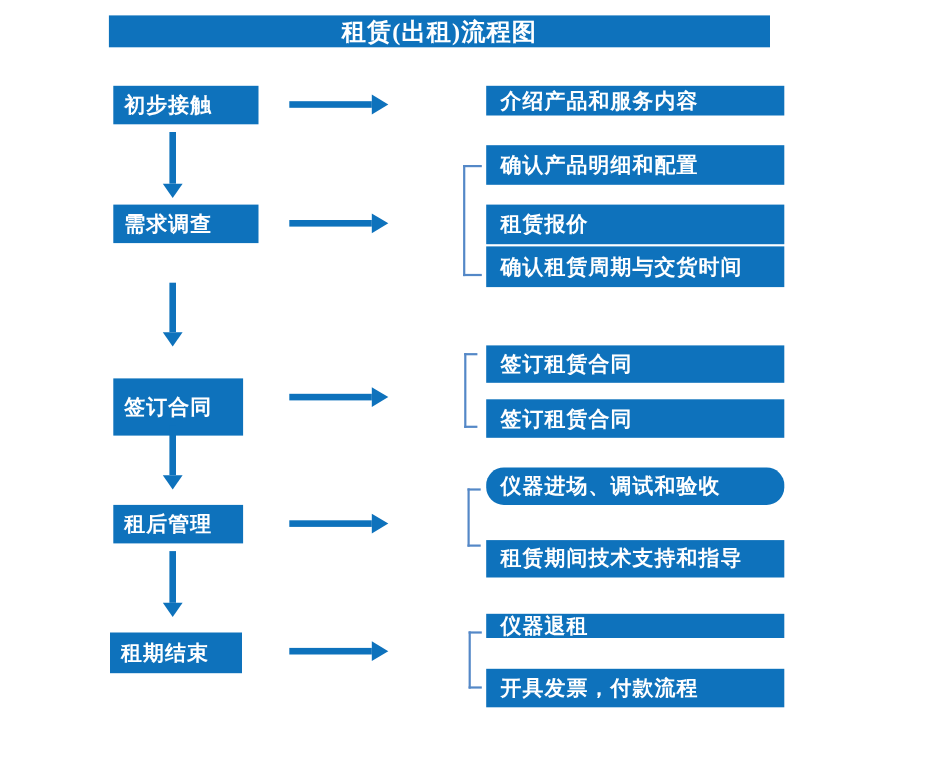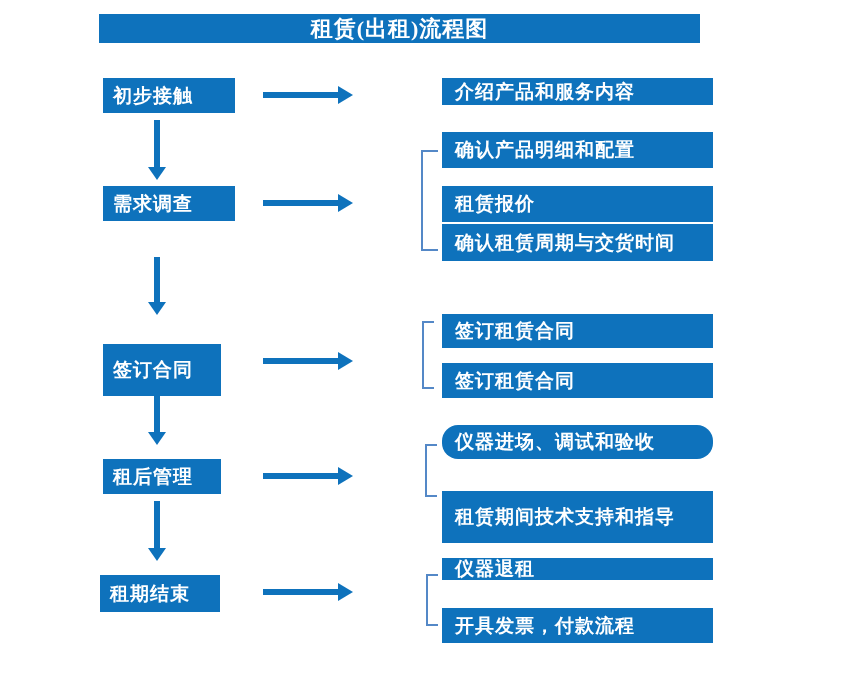--- a/index.html
+++ b/index.html
@@ -132,17 +132,17 @@
   <div class="bracket" style="left:425px; top:444px; width:12px; height:53px;"></div>
   <div class="bracket" style="left:426px; top:574px; width:12px; height:52px;"></div>
 
   <div class="box detail-box" style="top:78px;  height:27px;">介绍产品和服务内容</div>
   <div class="box detail-box" style="top:132px; height:36px;">确认产品明细和配置</div>
   <div class="box detail-box" style="top:186px; height:36px;">租赁报价</div>
   <div class="box detail-box" style="top:224px; height:37px;font-family:Liberation Serif, serif;">确认租赁周期与交货时间</div>
   <div class="box detail-box" style="top:314px; height:34px;">签订租赁合同</div>
   <div class="box detail-box" style="top:363px; height:35px;">签订租赁合同</div>
   <div class="box detail-box" style="top:425px; height:34px;border-radius:16px;">仪器进场、调试和验收</div>
-  <div class="box detail-box" style="top:491px; height:52px;">租赁期间技术支持和指导</div>
+  <div class="box detail-box" style="top:491px; height:34px;">租赁期间技术支持和指导</div>
   <div class="box detail-box" style="top:558px; height:22px;">仪器退租</div>
   <div class="box detail-box" style="top:608px; height:35px;">开具发票，付款流程</div>
 
 </div>
 
 </body></html>

